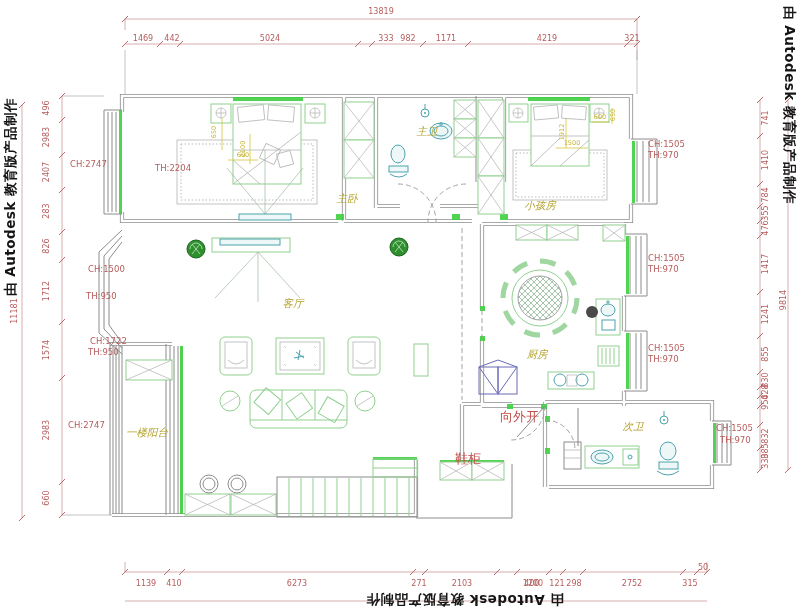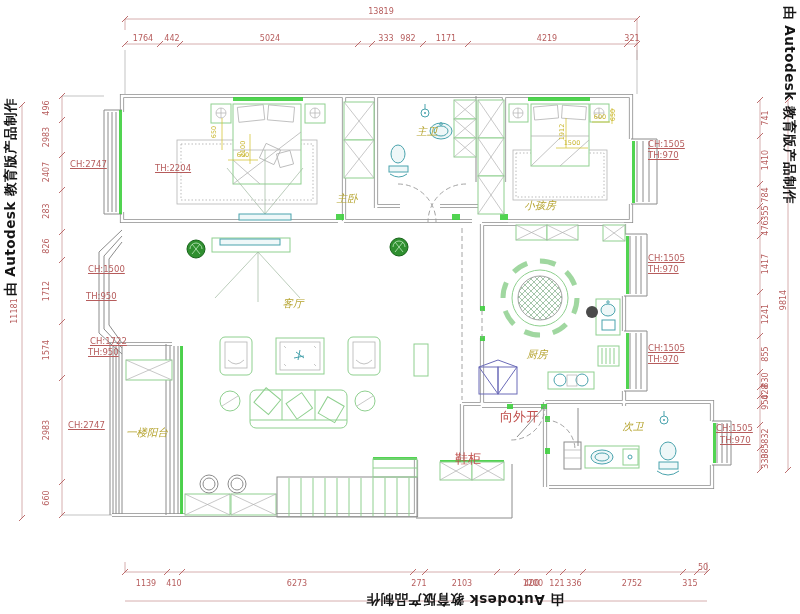--- a/index.html
+++ b/index.html
@@ -3,21 +3,21 @@
 <meta charset="utf-8">
 <style>
   html,body{margin:0;padding:0;background:#fff;}
   #canvas{position:relative;width:800px;height:614px;background:#fff;overflow:hidden;
           font-family:"DejaVu Sans","Liberation Sans",sans-serif;}
   svg{position:absolute;left:0;top:0;}
   .lbl{position:absolute;white-space:nowrap;line-height:1;}
   .dim{font-size:8px;color:#b65c5c;}
   .c{transform:translate(-50%,0);text-align:right;}
   .v{transform:translate(-50%,-50%) rotate(-90deg);}
-  .ann{font-size:8.5px;color:#b65c5c;text-decoration:underline;}
+  .ann{font-size:8.5px;color:#b65c5c;}
   .room{font-size:10.5px;color:#b5a32e;font-style:italic;}
   .ydim{font-size:6.5px;color:#c9b62e;}
   .note{font-size:13px;color:#c0504d;}
   .wm{font-weight:bold;font-size:13.5px;color:#151515;letter-spacing:.5px;}
   .wmL{left:4px;top:296px;transform-origin:0 0;transform:rotate(-90deg);}
   .wmR{left:796px;top:6px;transform-origin:0 0;transform:rotate(90deg);}
   .wmB{left:336px;top:592px;width:228px;transform:rotate(180deg);}
   
   .wO{stroke:#8c8c8c;stroke-width:4.2;fill:none;}
   .wI{stroke:#ffffff;stroke-width:2.6;fill:none;}
@@ -412,21 +412,21 @@
           <circle class="w1" cx="237" cy="484" r="6"></circle>
         </g>
   </g>
 </svg>
 
 <div class="lbl wm wmL">由 Autodesk 教育版产品制作</div>
 <div class="lbl wm wmR">由 Autodesk 教育版产品制作</div>
 <div class="lbl wm wmB">由 Autodesk 教育版产品制作</div>
 
 <div class="lbl dim c" style="left:381px;top:8px">13819</div>
-<div class="lbl dim c" style="left:143px;top:35px">1764</div>
+<div class="lbl dim c" style="left:143px;top:35px">1469</div>
 <div class="lbl dim c" style="left:172px;top:35px">442</div>
 <div class="lbl dim c" style="left:270px;top:35px">5024</div>
 <div class="lbl dim c" style="left:386px;top:35px">333</div>
 <div class="lbl dim c" style="left:408px;top:35px">982</div>
 <div class="lbl dim c" style="left:446px;top:35px">1171</div>
 <div class="lbl dim c" style="left:547px;top:35px">4219</div>
 <div class="lbl dim c" style="left:632px;top:35px">321</div>
 
 <div class="lbl dim v" style="left:15px;top:311px">11181</div>
 <div class="lbl dim v" style="left:47px;top:108px">496</div>
@@ -456,21 +456,21 @@
 <div class="lbl dim v" style="left:766px;top:461px">330</div>
 
 <div class="lbl dim c" style="left:146px;top:580px">1139</div>
 <div class="lbl dim c" style="left:174px;top:580px">410</div>
 <div class="lbl dim c" style="left:297px;top:580px">6273</div>
 <div class="lbl dim c" style="left:419px;top:580px">271</div>
 <div class="lbl dim c" style="left:462px;top:580px">2103</div>
 <div class="lbl dim c" style="left:532px;top:580px">400</div>
 <div class="lbl dim c" style="left:533px;top:580px">1200</div>
 <div class="lbl dim c" style="left:557px;top:580px">121</div>
-<div class="lbl dim c" style="left:574px;top:580px">336</div>
+<div class="lbl dim c" style="left:574px;top:580px">298</div>
 <div class="lbl dim c" style="left:632px;top:580px">2752</div>
 <div class="lbl dim c" style="left:690px;top:580px">315</div>
 <div class="lbl dim c" style="left:703px;top:564px">50</div>
 
 <div class="lbl room c" style="left:347px;top:193px">主卧</div>
 <div class="lbl room c" style="left:427px;top:126px">主卫</div>
 <div class="lbl room c" style="left:540px;top:200px">小孩房</div>
 <div class="lbl room c" style="left:293px;top:298px">客厅</div>
 <div class="lbl room c" style="left:537px;top:349px">厨房</div>
 <div class="lbl room c" style="left:633px;top:421px">次卫</div>

